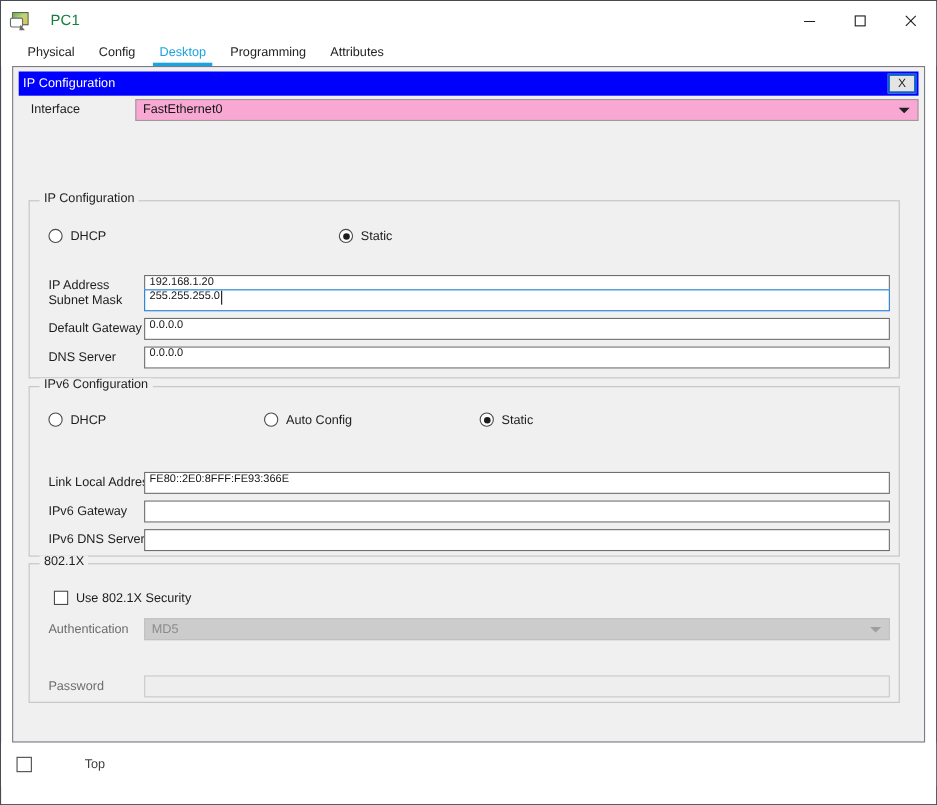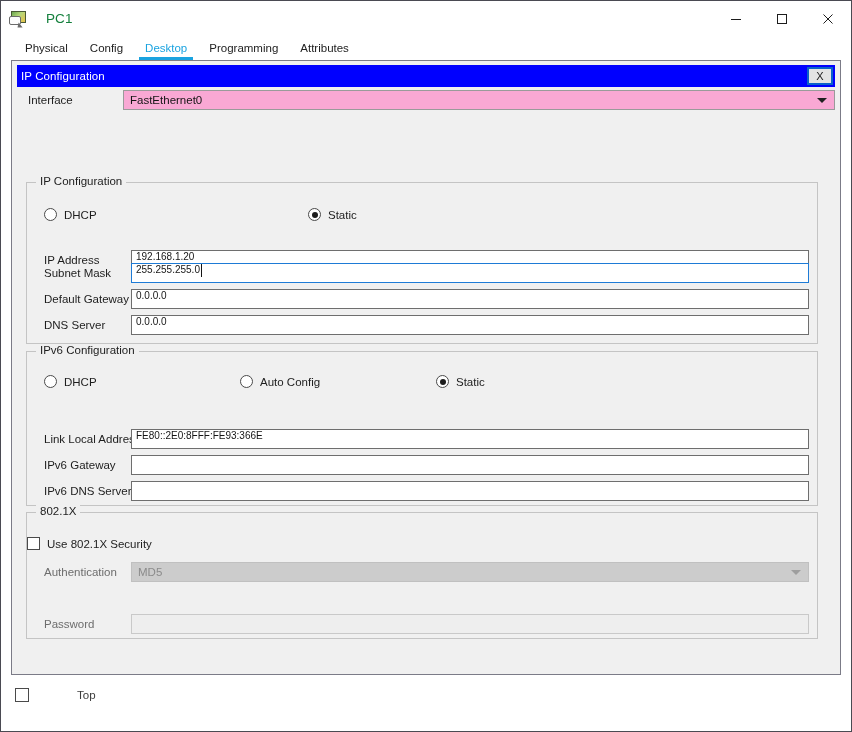--- a/index.html
+++ b/index.html
@@ -518,21 +518,21 @@
         <div class="field-label">IPv6 DNS Server</div>
         <div class="input" style="margin-right:8px;">
           <span></span>
         </div>
       </div>
     </div>
 
     <div class="group" id="grp-dot1x">
       <span class="group-title">802.1X</span>
 
-      <label class="checkbox" style="left:0; top:24px;">
+      <label class="checkbox" style="left:22px; top:24px;">
         <span class="cbox"></span>
         <span class="lbl">Use 802.1X Security</span>
       </label>
 
       <div class="field-row" style="top:49px;">
         <div class="field-label disabled">Authentication</div>
         <div class="combo disabled" style="margin-right:8px;">
           <span class="combo-text">MD5</span>
           <span class="combo-arrow"></span>
         </div>

